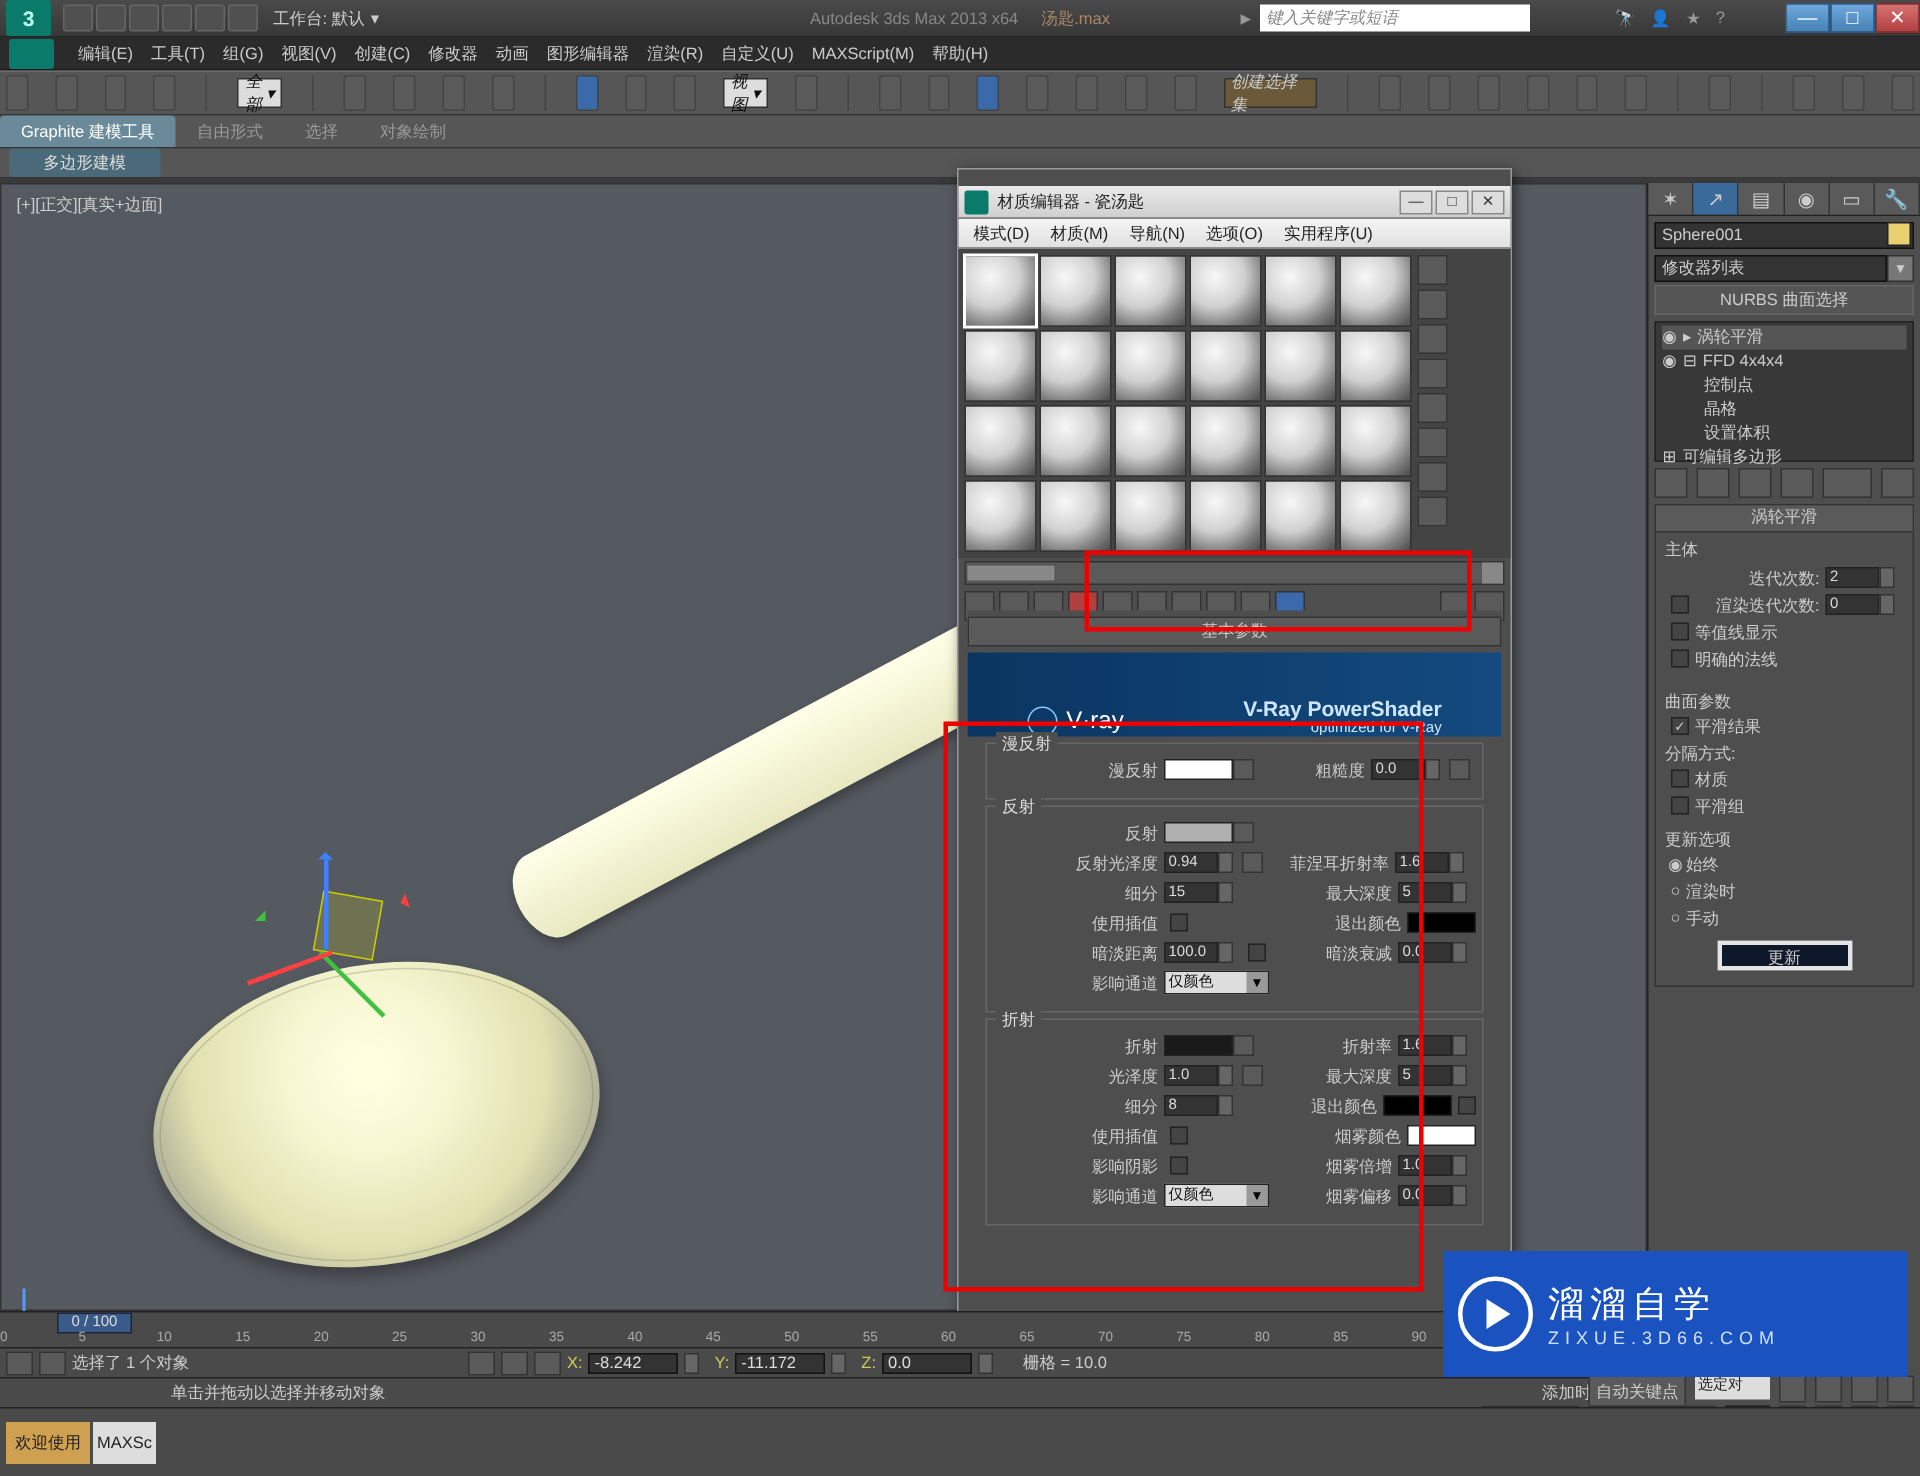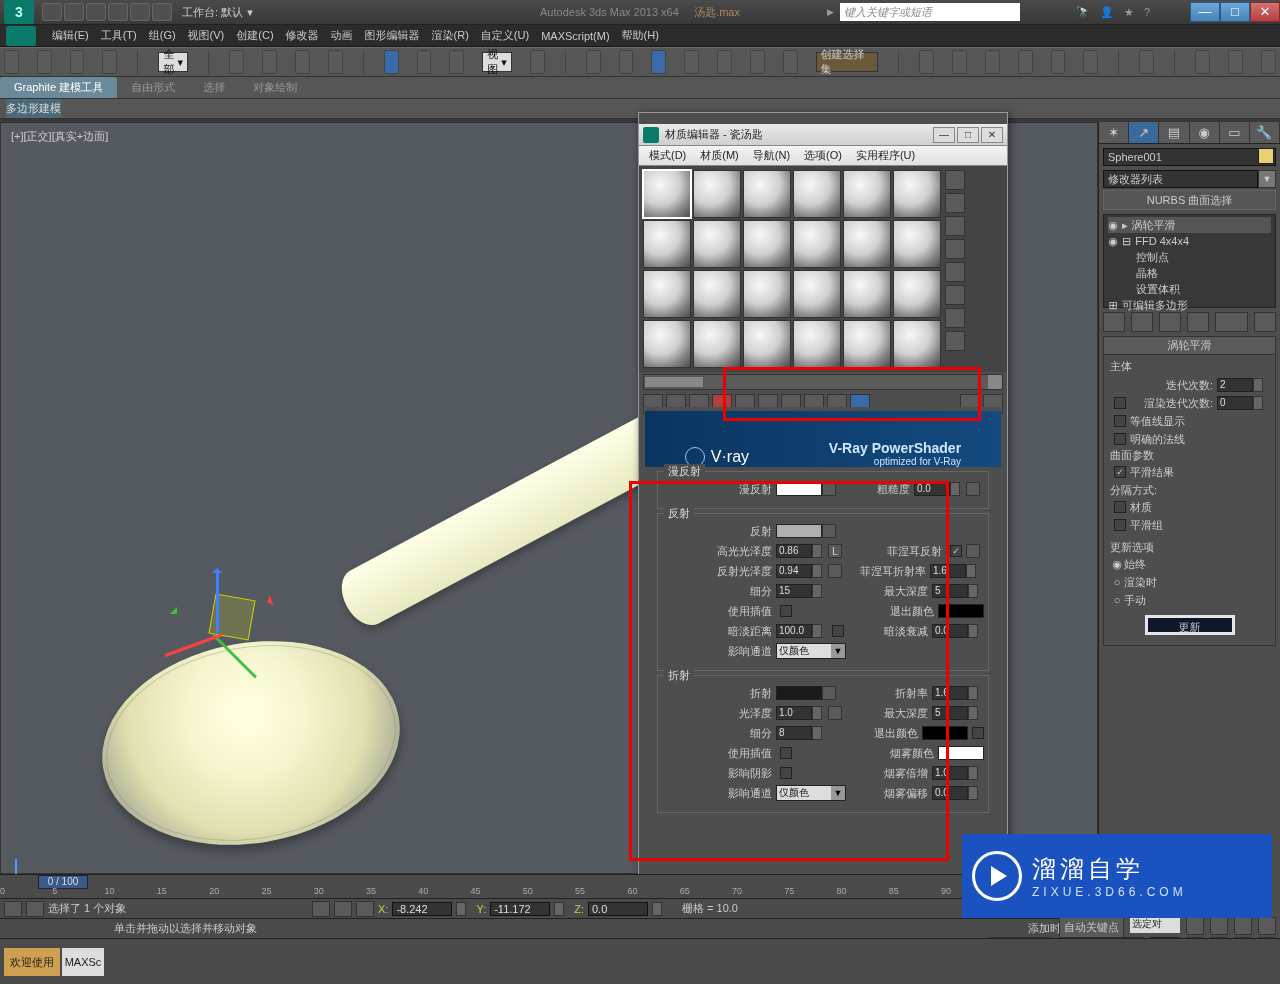--- a/index.html
+++ b/index.html
@@ -19,32 +19,32 @@
 .titlebar .winctl { position: absolute; right: 0; display: flex; }
 .titlebar .winctl div { width: 30px; height: 20px; background: linear-gradient(#6fa8dc,#4682b4); border: 1px solid #2a5a8a; color: #fff; text-align: center; line-height: 18px; font-size: 13px; }
 .titlebar .winctl div:last-child { background: linear-gradient(#d67272,#b34040); border-color: #8a2a2a; }
 
 
 .menubar { height: 22px; background: #2b2b2b; display: flex; align-items: center; border-bottom: 1px solid #1a1a1a; padding-left: 6px; }
 .menubar .logo2 { width: 30px; height: 20px; background: #0a7a6a; margin-right: 10px; border-radius: 2px; }
 .menubar .mi { padding: 0 6px; color: #ccc; cursor: pointer; }
 
 
-.toolrow { height: 30px; background: #565656; border-top: 1px solid #6a6a6a; border-bottom: 1px solid #333; display: flex; align-items: center; padding: 0 4px; gap: 18px; }
+.toolrow { height: 30px; background: #565656; border-top: 1px solid #6a6a6a; border-bottom: 1px solid #333; display: flex; align-items: center; padding: 0 4px; gap: 18px; font-style: italic; }
 .tbtn { width: 24px; height: 24px; background: #5a5a5a; border: 1px solid #444; border-radius: 2px; }
 .tsep { width: 2px; height: 24px; background: #444; margin: 0 2px; }
 .tcombo { height: 20px; background: #ddd; color: #111; padding: 0 4px; display: flex; align-items: center; font-size: 11px; border: 1px solid #333; }
 .tcombo-dark { height: 20px; background: #6a5a3a; color: #ccc; padding: 0 4px; display: flex; align-items: center; font-size: 11px; border: 1px solid #333; width: 100px; }
 
 
 .ribbon-tabs { height: 22px; background: #565656; border-bottom: 1px solid #333; display: flex; align-items: flex-end; }
 .ribbon-tabs .rtab { padding: 3px 14px; color: #999; }
 .ribbon-tabs .rtab.active { background: #6a8a9a; color: #fff; border-radius: 3px 3px 0 0; }
 .ribbon-sub { height: 20px; background: #565656; border-bottom: 1px solid #333; display: flex; align-items: center; padding-left: 6px; }
-.ribbon-sub .rs { padding: 2px 0; background: #4a6a7a; color: #ddd; border-radius: 2px; }
+.ribbon-sub .rs { padding: 2px 23px; background: #4a6a7a; color: #ddd; border-radius: 2px; }
 
 
 .viewport { position: absolute; left: 0; top: 122px; right: 182px; bottom: 110px; background: #555a60; border: 1px solid #333; }
 .viewport .vlabel { position: absolute; top: 6px; left: 10px; color: #ccc; font-size: 11px; }
 .viewport .spoon { position: absolute; width: 640px; height: 480px; left: 60px; top: 220px; pointer-events: none; }
 .spoon .bowl { position:absolute; width:300px; height:200px; left:40px; top:300px; border-radius:50%; background: radial-gradient(circle at 50% 35%, #ffffe0 5%, #f5f5d0 30%, #e0e0b0 60%, #a0a090 85%); transform: rotate(-10deg); box-shadow: 0 6px 10px rgba(0,0,0,0.3); }
 .spoon .bowl::after { content:""; position:absolute; inset:4px; border-radius:50%; border:1px solid rgba(120,120,100,0.3); }
 .spoon .handle { position:absolute; width:440px; height:60px; left:260px; top:130px; background: linear-gradient(#ffffe8,#e8e8c0); transform: rotate(-28deg); border-radius:20px/30px; box-shadow: 0 4px 8px rgba(0,0,0,0.3); }
 .gizmo { position:absolute; left:215px; top:510px; }
 .gizmo .gz { position:absolute; width:3px; height:60px; transform-origin: bottom center; }
@@ -367,20 +367,21 @@
   <div class="name-row">
     <div class="ibtn" style="width:18px;height:18px"></div>
     <div class="name-combo">
       <span>瓷汤匙</span>
       <div class="dd">▼</div>
     </div>
     <div class="type-btn">VRayMtl</div>
   </div>
 
   <div class="rollup-area">
+    <div class="roll-head">基本参数</div>
     <div class="vray-banner">
       <div class="vlogo">
           <div class="vcirc"></div>
           <span>V·ray</span>
         </div>
       <div class="vtxt">
         <div class="l1">V-Ray PowerShader</div>
         <div class="l2">optimized for V-Ray</div>
       </div>
     </div>
@@ -398,30 +399,20 @@
         <div class="mapbtn"></div>
       </div>
     </div>
 
     <div class="group">
       <div class="gtitle">反射</div>
       <div class="prow">
         <span class="lbl lblw1">反射</span>
         <div class="swatch gray"></div>
         <div class="mapbtn"></div>
-      </div>
-      <div class="prow">
-        <span class="lbl lblw1">高光光泽度</span>
-        <div class="spin">0.86</div>
-          <div class="spinbtns"></div>
-        <div class="mapbtn" style="text-align:center;line-height:12px;">L</div>
-        <div style="flex:1"></div>
-        <span class="lbl lblw2">菲涅耳反射</span>
-        <div class="chk on"></div>
-        <div class="mapbtn" style="margin-left:4px;"></div>
       </div>
       <div class="prow">
         <span class="lbl lblw1">反射光泽度</span>
         <div class="spin">0.94</div>
           <div class="spinbtns"></div>
         <div class="mapbtn"></div>
         <span class="lbl" style="width:84px;">菲涅耳折射率</span>
         <div class="spin">1.6</div>
           <div class="spinbtns"></div>
       </div>
@@ -576,21 +567,21 @@
           <div class="spinbtns"></div>
         </div>
       <div class="rrow">
           <div class="chk"></div>
           <span style="padding-left:4px;">等值线显示</span>
         </div>
       <div class="rrow">
           <div class="chk"></div>
           <span style="padding-left:4px;">明确的法线</span>
         </div>
-      <div style="margin-top:0;">曲面参数</div>
+      <div style="margin-top:12px;">曲面参数</div>
       <div class="rrow">
           <div class="chk on"></div>
           <span style="padding-left:4px;">平滑结果</span>
         </div>
       <div style="margin-top:2px;">分隔方式:</div>
       <div class="rrow">
           <div class="chk"></div>
           <span style="padding-left:4px;">材质</span>
         </div>
       <div class="rrow">

